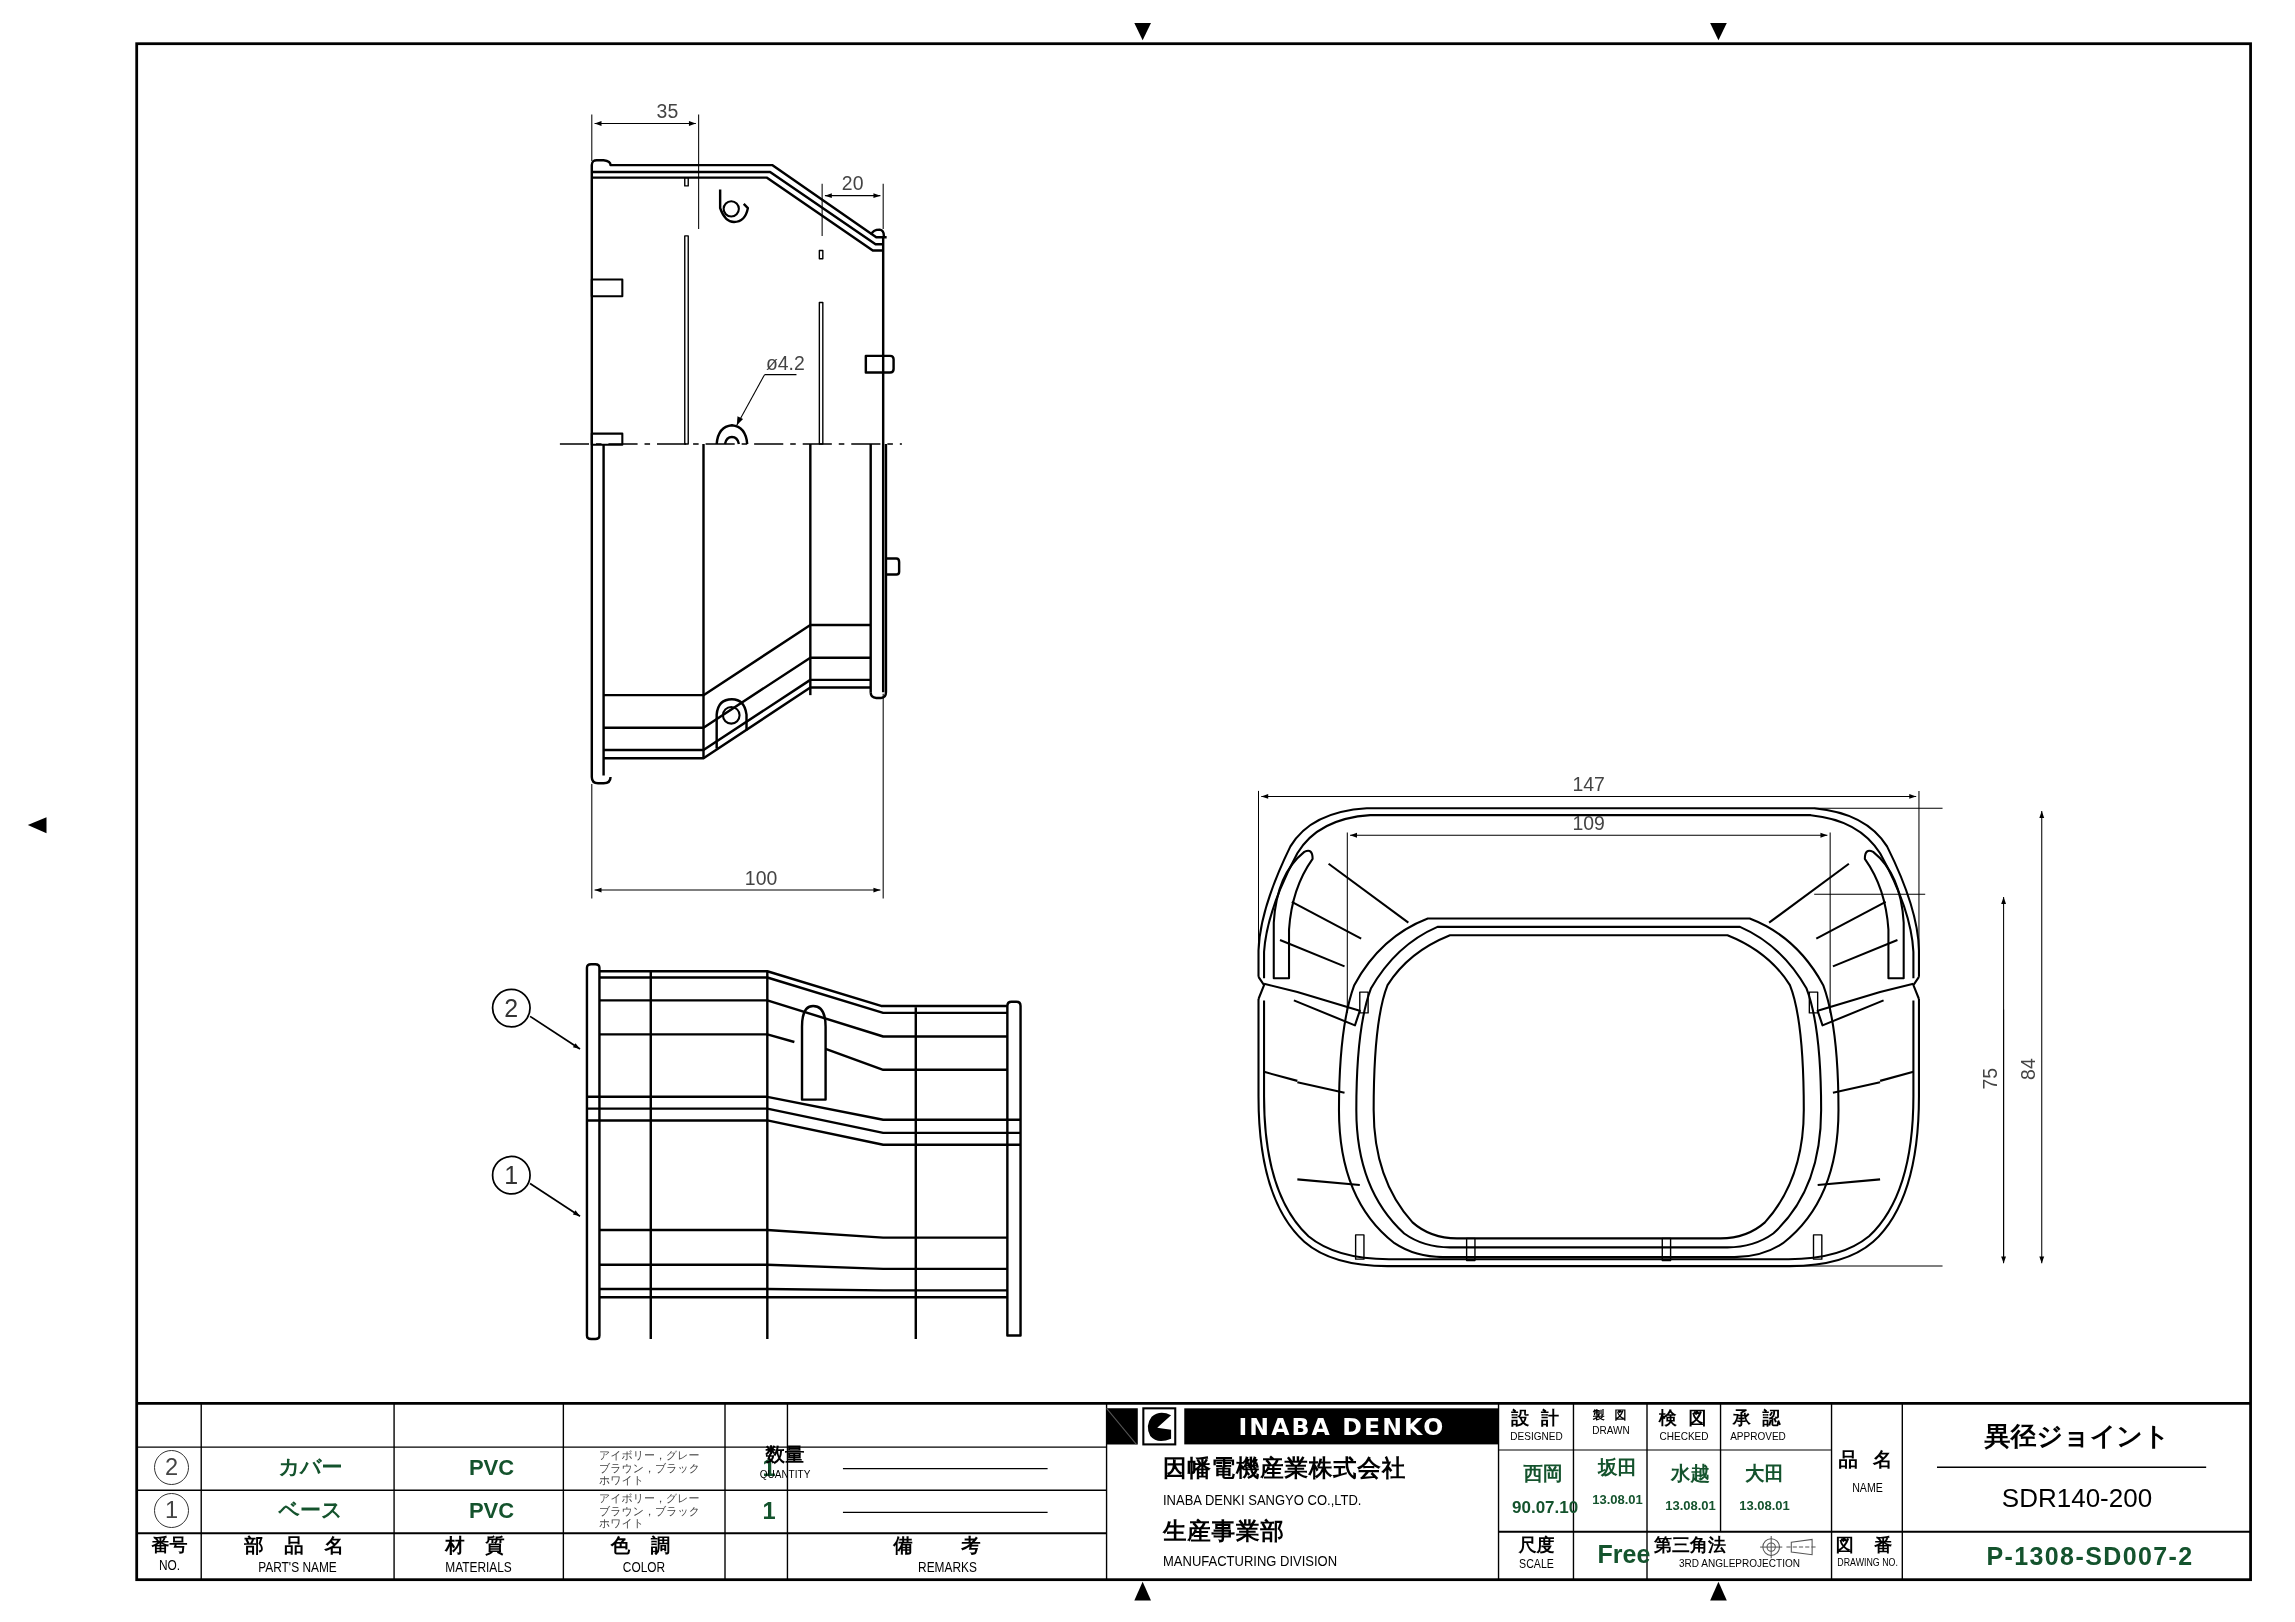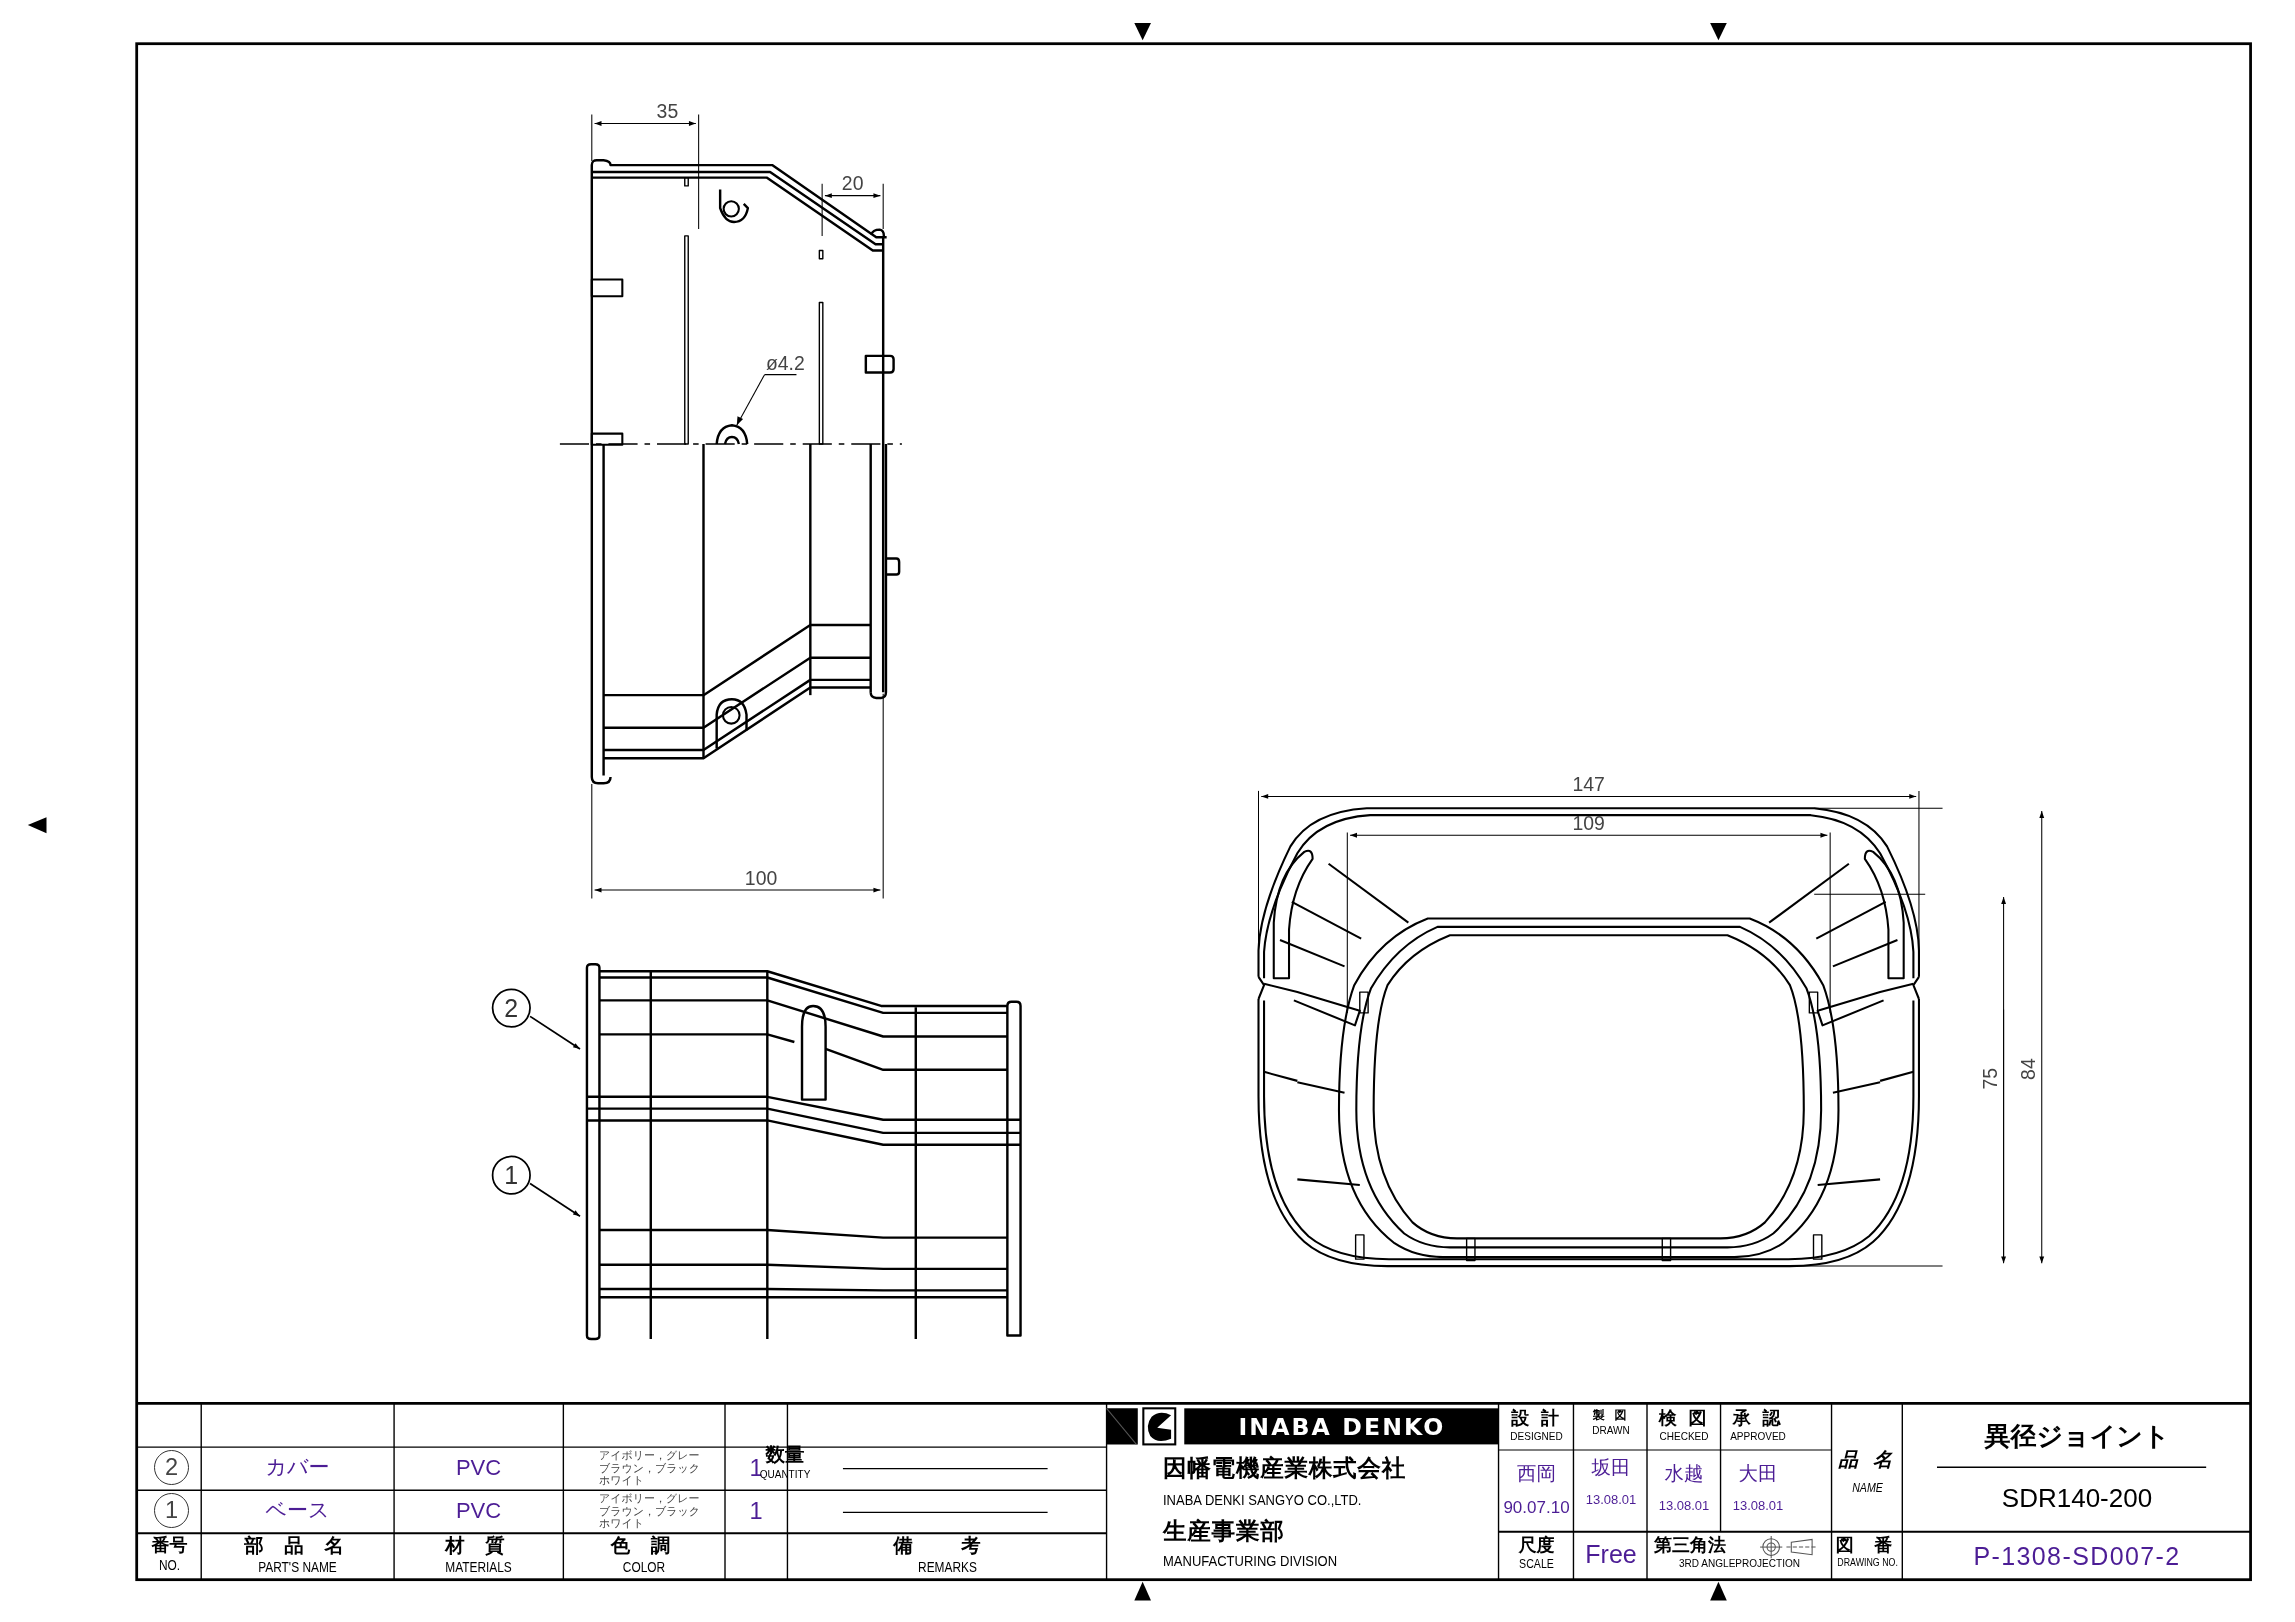--- a/index.html
+++ b/index.html
@@ -4,21 +4,21 @@
 <style>
   html, body { margin: 0; padding: 0; background: #ffffff; }
   body { width: 2295px; height: 1622px; position: relative; overflow: hidden;
          font-family: "DejaVu Sans", sans-serif; color: #000; }
   .layer { position: absolute; left: 0; top: 0; }
   svg text { font-family: "Liberation Sans", sans-serif; }
   .dimtxt { font-size: 28px; fill: #444; font-weight: 300; }
   .t-abs { position: absolute; text-align: center; white-space: nowrap; line-height: 1; }
   .jp-head { font-family: "DejaVu Sans", sans-serif; font-weight: bold; font-size: 19.4px; letter-spacing: 7px; }
   .en-head { font-family: "Liberation Sans", sans-serif; font-size: 14px; transform: scaleX(0.85); }
-  .gray-val { color: #4c1d95; font-family: "DejaVu Sans", sans-serif; font-weight: 400; }
+  .gray-val { color: #14532d; font-family: "DejaVu Sans", sans-serif; font-weight: 700; padding-left: 13px; }
   .balloon-cell { width: 35px; height: 35px; border: 1.4px solid #333; border-radius: 50%;
                   display: flex; align-items: center; justify-content: center;
                   font-family: "Liberation Sans", sans-serif; font-size: 23.6px; color: #444; box-sizing: border-box; }
   .color-note { font-size: 11px; line-height: 12.5px; color: #444; text-align: left; font-family: "DejaVu Sans", sans-serif; margin-left: 8px; }
   .company-jp { font-family: "DejaVu Sans", sans-serif; font-weight: bold; font-size: 23.6px; letter-spacing: 0.7px; }
   .company-en { font-family: "Liberation Sans", sans-serif; font-size: 15.3px; transform: scaleX(0.85); transform-origin: left center; }
 </style>
 </head>
 <body>
 
@@ -325,21 +325,21 @@
 </div>
 <div class="t-abs" style="left:1721px;top:1409px;width:111px;">
   <div style="width:74px;">
     <div class="jp-head" style="font-size:18px;letter-spacing:2.8px;">承 認</div>
     <div class="en-head" style="font-size:11.8px;margin-top:4.2px;">APPROVED</div>
     <div class="gray-val" style="font-size:19.4px;margin-top:21px;">大田</div>
     <div class="gray-val" style="font-size:13px;margin-top:15.3px;font-family:'Liberation Sans',sans-serif;">13.08.01</div>
   </div>
 </div>
 
-<div class="t-abs" style="left:1832px;top:1450px;width:71px;font-style:italic;">
+<div class="t-abs" style="left:1832px;top:1450px;width:71px;">
   <div class="jp-head" style="font-size:19.4px;letter-spacing:4.2px;">品 名</div>
   <div class="en-head" style="font-size:12.5px;margin-top:12.5px;">NAME</div>
 </div>
 
 <div class="t-abs" style="left:1903px;top:1423px;width:348px;font-weight:bold;font-size:26px;font-family:'DejaVu Sans',sans-serif;">異径ジョイント</div>
 <div class="t-abs" style="left:1903px;top:1485px;width:348px;font-size:26px;font-family:'Liberation Sans',sans-serif;">SDR140-200</div>
 
 <div class="t-abs" style="left:1499px;top:1536px;width:75px;">
   <div class="jp-head" style="font-size:18px;letter-spacing:0;">尺度</div>
   <div class="en-head" style="font-size:12.5px;margin-top:4.2px;">SCALE</div>

